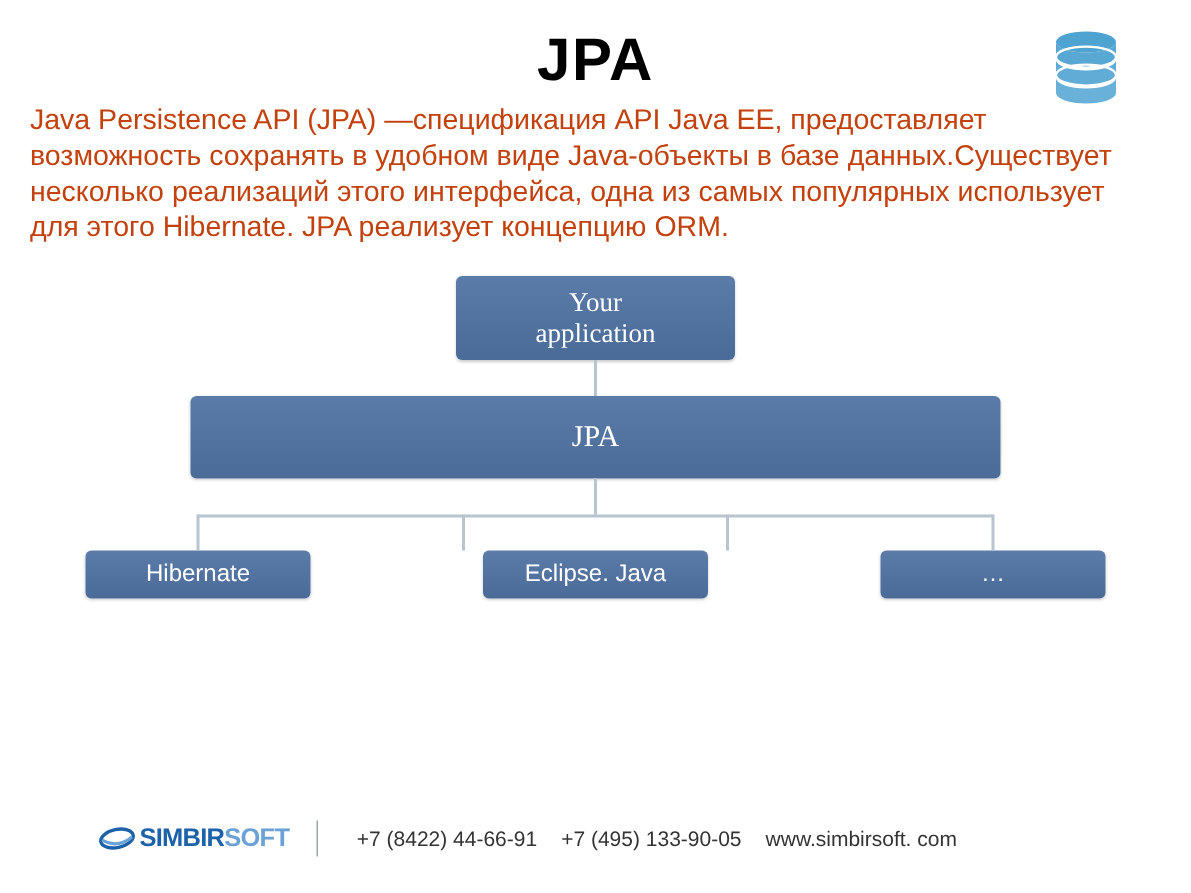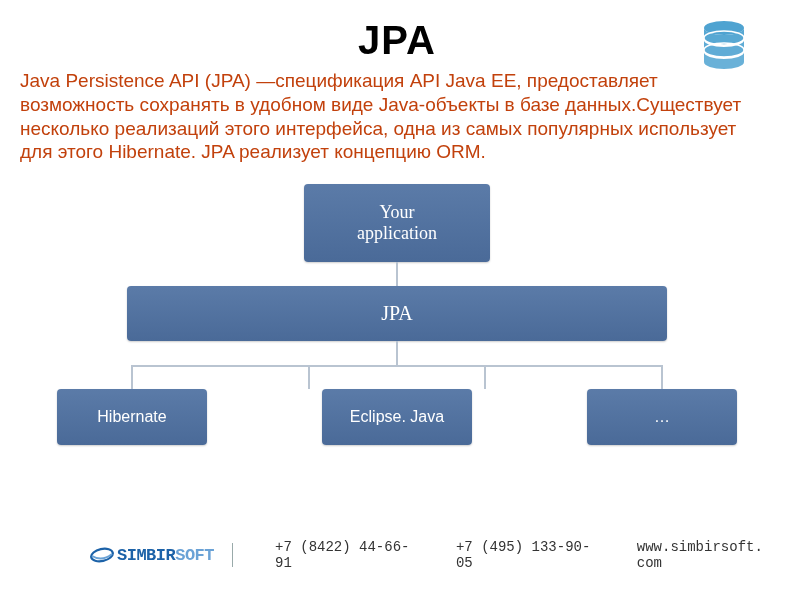--- a/index.html
+++ b/index.html
@@ -43,31 +43,31 @@
       align-items: center;
       justify-content: center;
       text-align: center;
       font-size: 18px;
       box-shadow: 0 1px 2px rgba(0,0,0,0.2);
       flex-shrink: 0;
     }
     .node .padded {
       padding: 16px 28px;
     }
-    .node-app { width: 186px; height: 78px; font-family: Georgia, serif; }
+    .node-app { width: 186px; height: 56px; font-family: Georgia, serif; }
     .node-jpa { width: 540px; height: 55px; font-family: Georgia, serif; font-size: 20px; }
     .row-leaves {
       display: flex;
       justify-content: space-between;
       width: 680px;
       margin-top: 0;
     }
     .node-leaf {
       width: 150px;
-      height: 56px;
+      height: 32px;
       font-size: 16px;
       font-family: 'Segoe UI', Tahoma, sans-serif;
     }
     .conn-v {
       width: 2px;
       height: 24px;
       background: #b9c4d1;
     }
     .conn-h-wrap {
       position: relative;
@@ -98,25 +98,24 @@
       left: 50%;
       margin-left: -1px;
     }
     .footer {
       position: absolute;
       bottom: 24px;
       left: 0;
       right: 0;
       display: flex;
       align-items: center;
-      gap: 32px;
-      padding-left: 90px;
+      gap: 16px;
+      padding-left: 66px;
       font-size: 14px;
       color: #333;
-      font-family: Liberation Mono, monospace;
     }
     .logo {
       display: flex;
       align-items: center;
       gap: 3px;
       padding-right: 18px;
       border-right: 1px solid #9aa;
       margin-right: 10px;
     }
     .logo-text {

